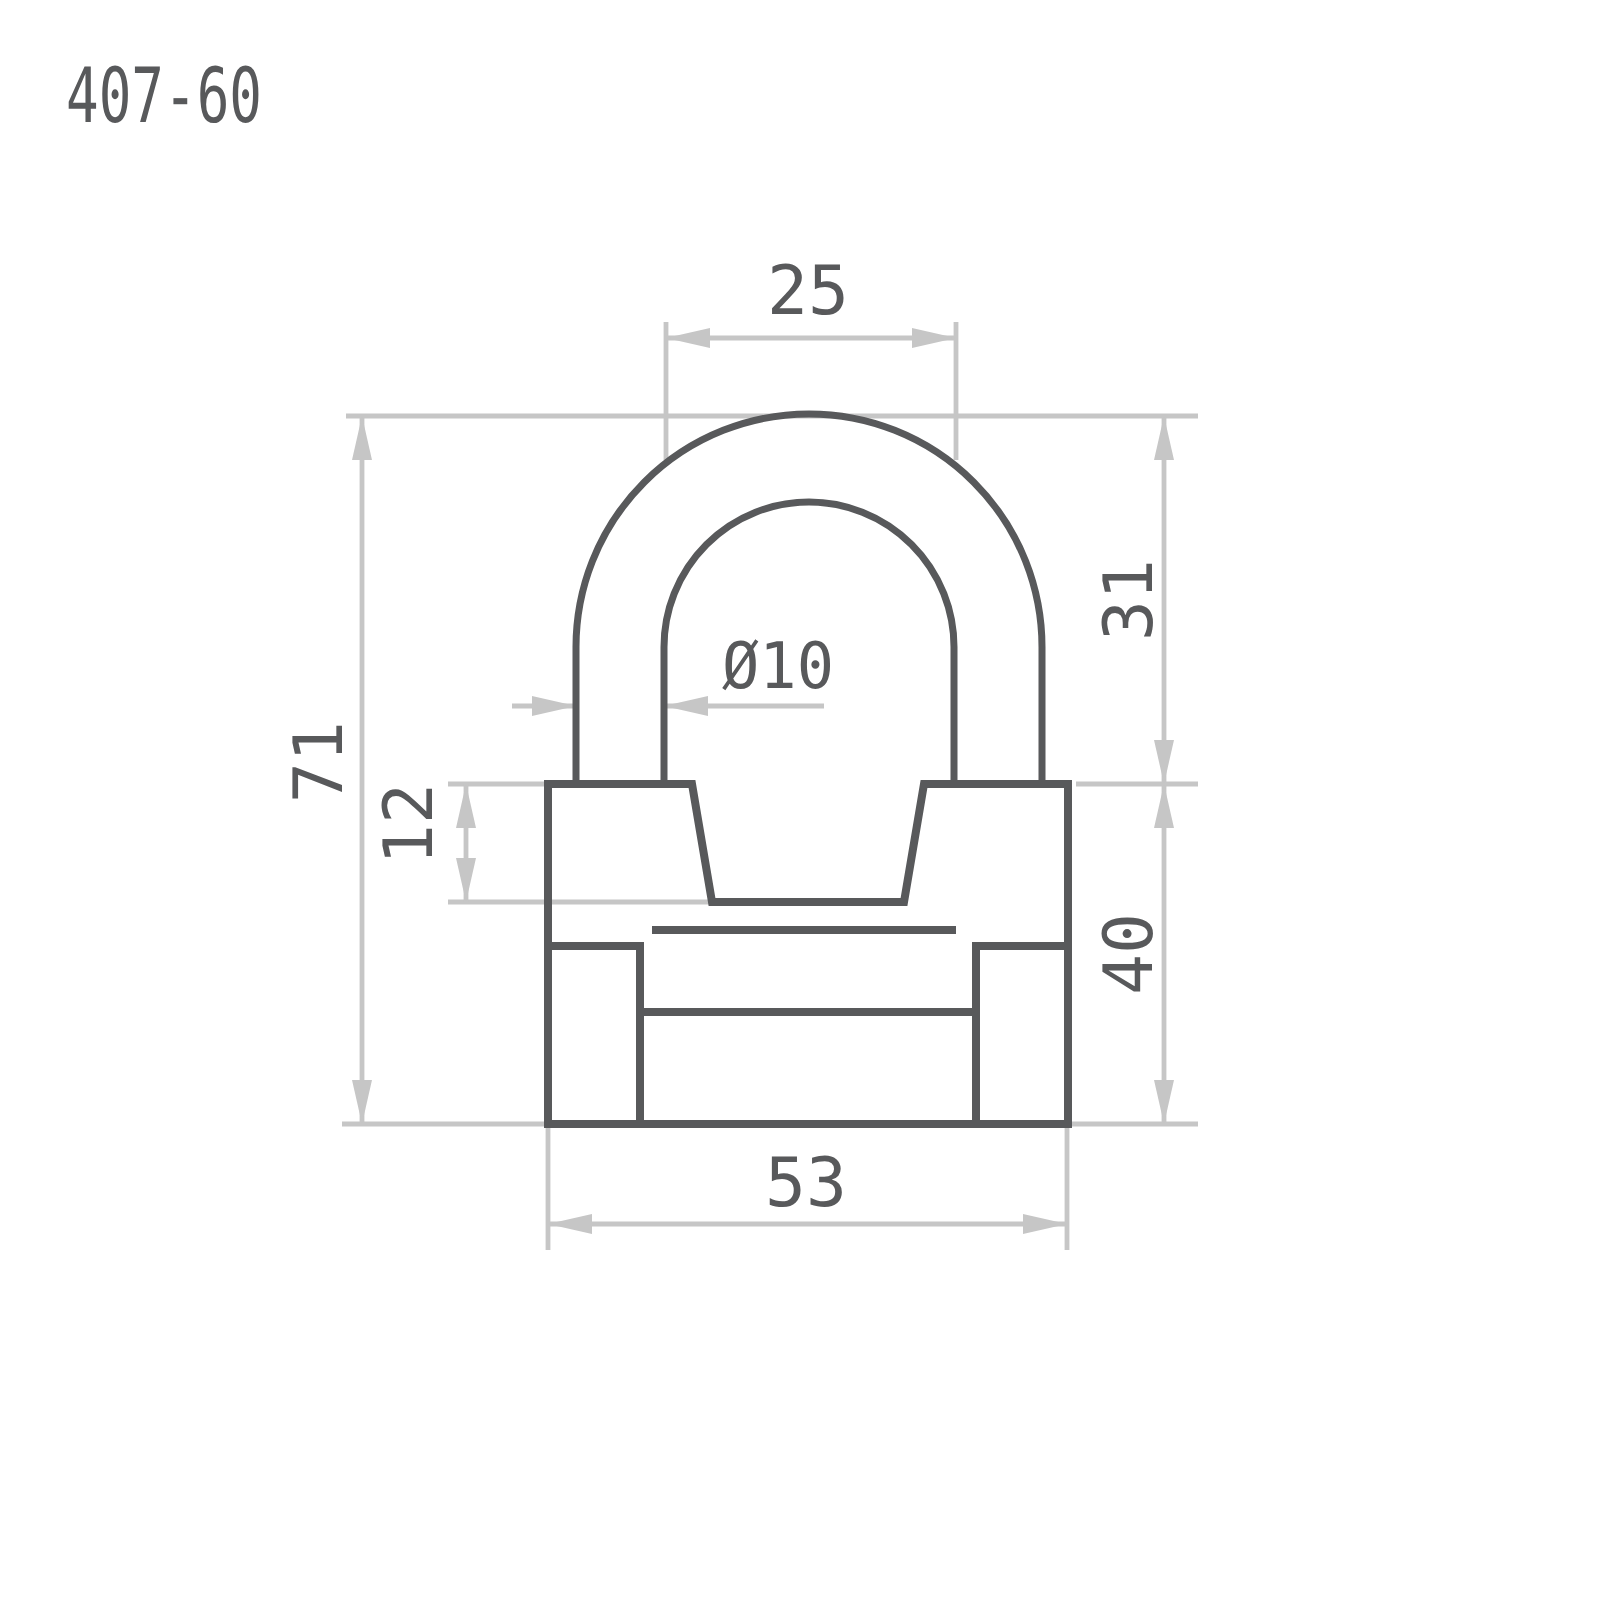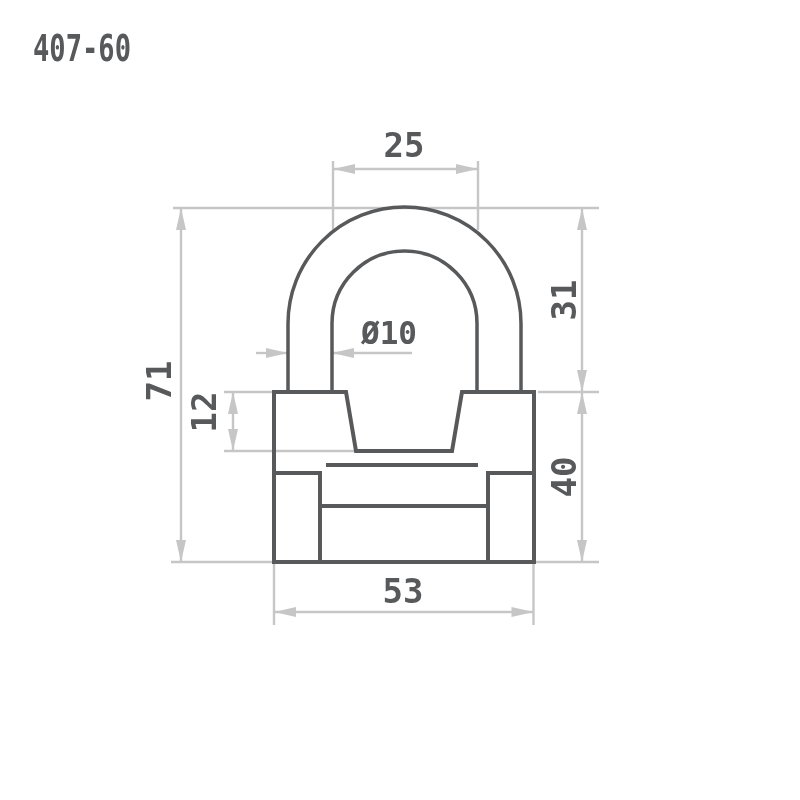--- a/index.html
+++ b/index.html
@@ -8,21 +8,20 @@
     background: #ffffff;
     width: 800px;
     height: 800px;
     overflow: hidden;
   }
   .page {
     position: relative;
     width: 640px;
     height: 800px;
     background: #ffffff;
-    font-weight: bold;
   }
   svg text {
     font-family: "DejaVu Sans Mono", "Liberation Mono", monospace;
   }
   .dim-label { font-size: 34px; }
   .dia-label { font-size: 32px; }
   .title-label { font-size: 38px; }
 </style>
 </head>
 <body>

